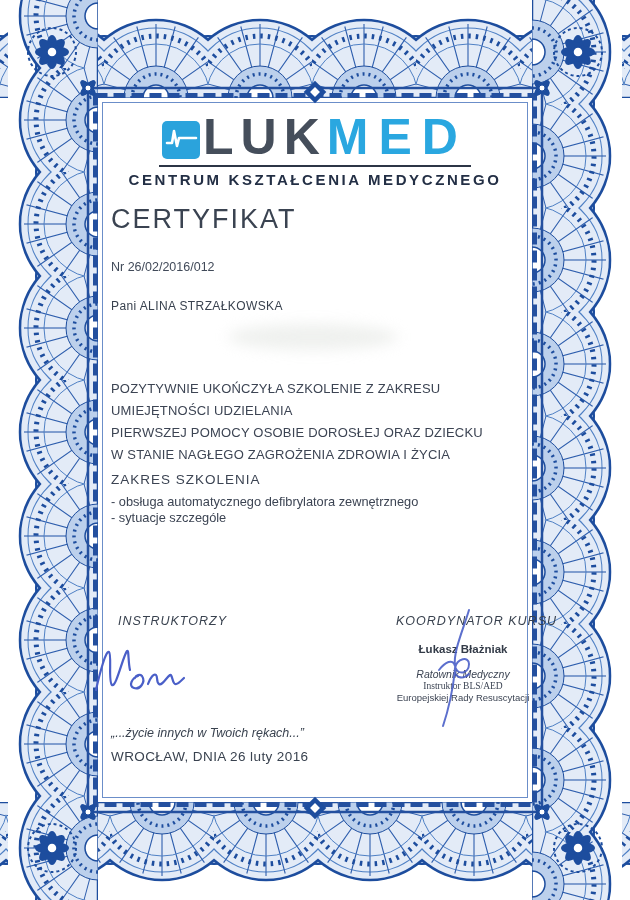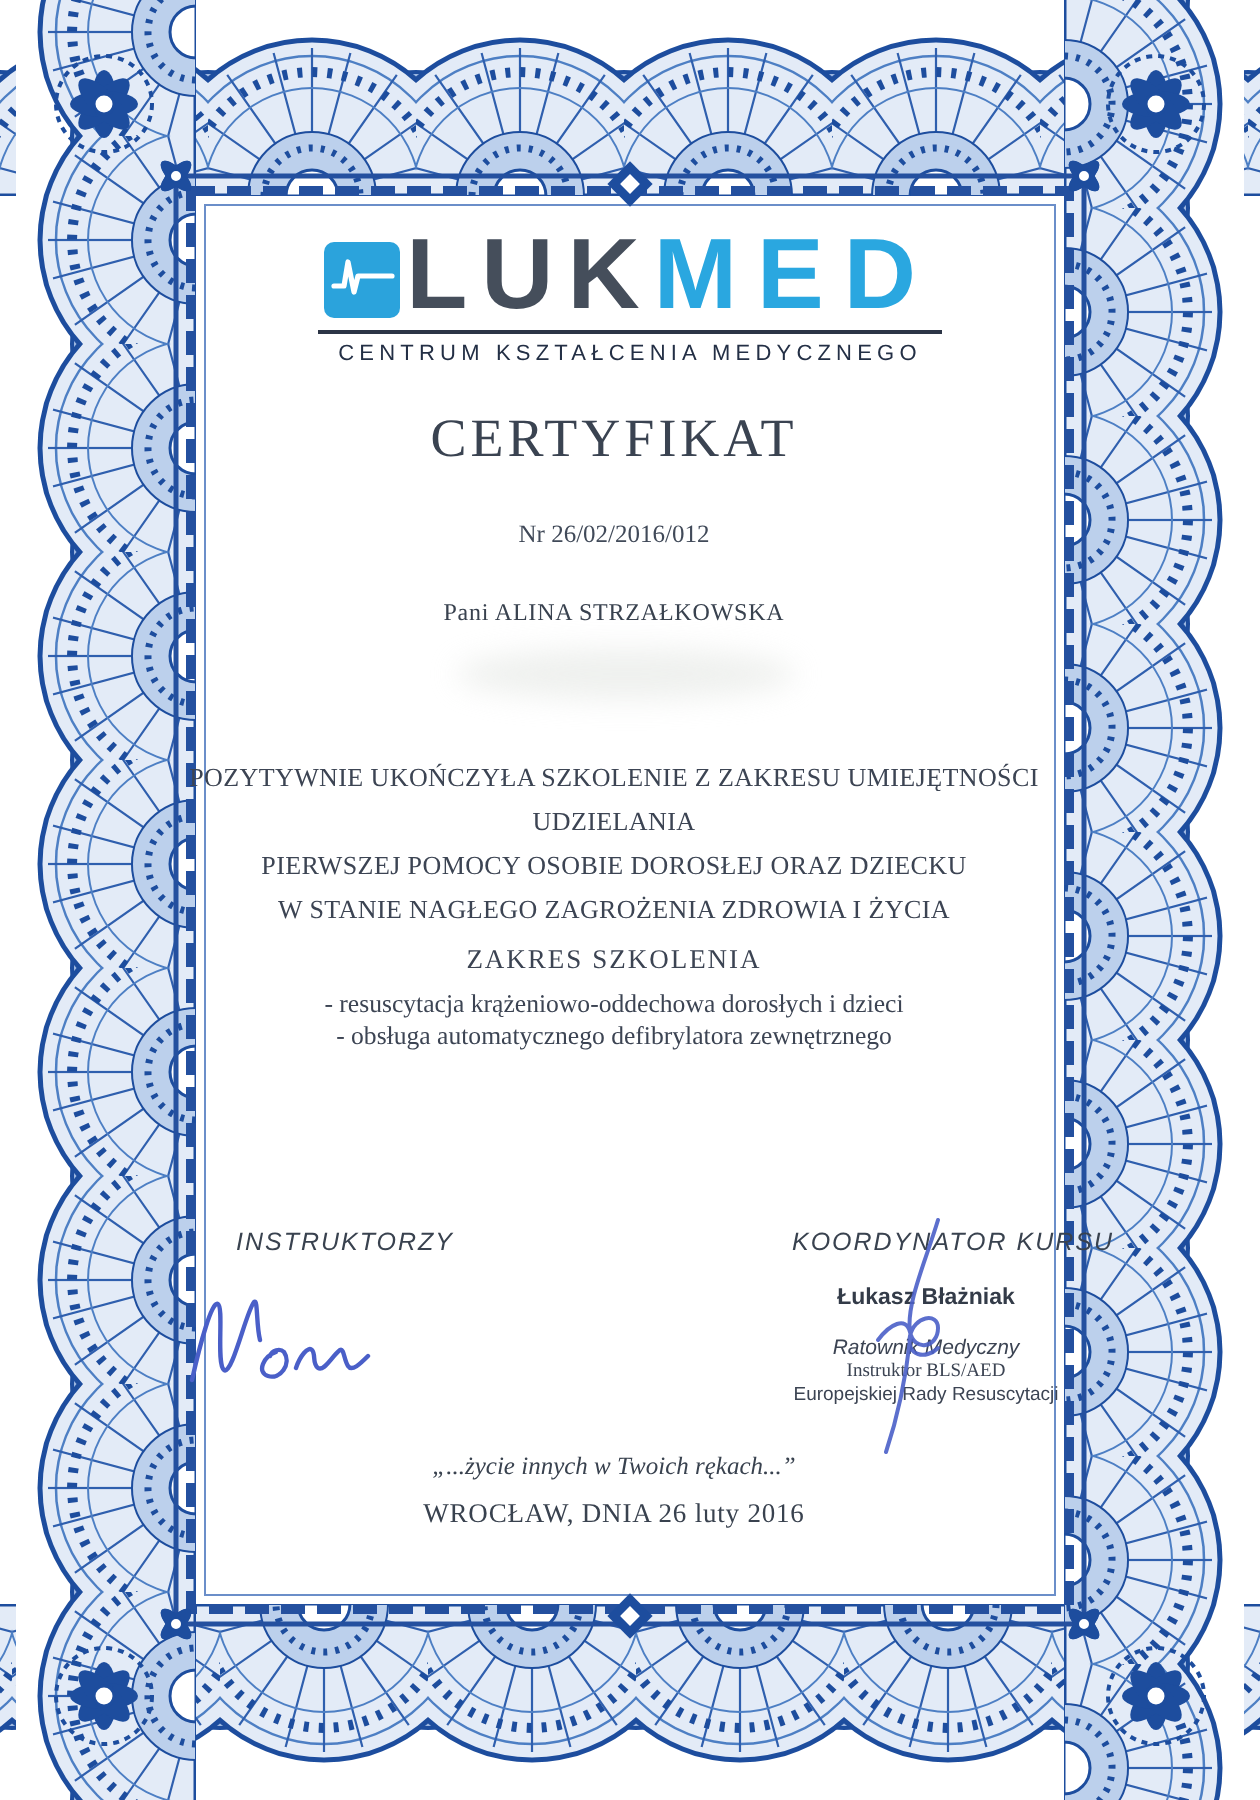--- a/index.html
+++ b/index.html
@@ -1,29 +1,29 @@
 <!DOCTYPE html>
 <html><head>
 <meta charset="utf-8">
 <style>
   html,body{margin:0;padding:0;background:#ffffff;}
   body{width:630px;height:900px;position:relative;overflow:hidden;
        font-family:"Liberation Sans", sans-serif;color:#3c4453;}
   .abs{position:absolute;}
-  .ctr{left:92px;width:430px;text-align:center;font-family:Liberation Serif, serif;}
+  .ctr{left:111px;width:430px;text-align:left;}
   
   .logo-wrap{top:112px;left:100px;width:430px;display:flex;flex-direction:column;align-items:center;}
   .logo-row{display:flex;align-items:flex-end;}
   .logo-icon{width:38px;height:38px;border-radius:5px;background:#2ba3dc;margin-right:3px;margin-bottom:3px;
              display:flex;align-items:center;justify-content:center;}
   .logo-big{font-size:50px;font-weight:bold;line-height:1;letter-spacing:7px;text-align:center;}
   .logo-luk{color:#454e5b;}
   .logo-med{color:#2aa7e0;letter-spacing:10px;}
   .logo-rule{width:312px;height:2px;background:#2c3546;margin-top:3px;}
-  .logo-tag{font-size:11px;font-weight:normal;letter-spacing:2.6px;color:#232f45;margin-top:4px;white-space:nowrap;}
+  .logo-tag{font-size:15px;font-weight:bold;letter-spacing:2.6px;color:#232f45;margin-top:4px;white-space:nowrap;}
   
   .title{top:204px;font-size:27px;letter-spacing:2px;color:#3a4351;}
   .number{top:260px;font-size:12.5px;color:#414a59;}
   .recipient{top:299px;font-size:12px;color:#39424f;letter-spacing:.4px;}
   .smudge{top:324px;left:228px;width:170px;height:26px;background:#e2e5e1;border-radius:50%;
           filter:blur(7px);opacity:.55;}
   .statement{top:378px;font-size:13px;line-height:22px;letter-spacing:.2px;}
   .scope-head{top:472px;font-size:13.5px;letter-spacing:1px;}
   .scope-list{top:494px;font-size:12.8px;line-height:16px;}
   .sig-label{top:614px;font-size:12.5px;font-style:italic;letter-spacing:1px;color:#39424f;}
@@ -140,22 +140,22 @@
 <div class="abs smudge"></div>
 
 <div class="abs ctr statement">
   <div>POZYTYWNIE UKOŃCZYŁA SZKOLENIE Z ZAKRESU UMIEJĘTNOŚCI UDZIELANIA</div>
   <div>PIERWSZEJ POMOCY OSOBIE DOROSŁEJ ORAZ DZIECKU</div>
   <div>W STANIE NAGŁEGO ZAGROŻENIA ZDROWIA I ŻYCIA</div>
 </div>
 
 <div class="abs ctr scope-head">ZAKRES SZKOLENIA</div>
 <div class="abs ctr scope-list">
-  <div>- resuscytacja krążeniowo-oddechowa dorosłych i dzieci</div>
   <div>- obsługa automatycznego defibrylatora zewnętrznego</div>
+  <div>- sytuacje szczególe</div>
 </div>
 
 <div class="abs sig-label sig-left">INSTRUKTORZY</div>
 <div class="abs sig-label sig-right">KOORDYNATOR KURSU</div>
 
 <svg class="abs" style="left:90px;top:638px;" width="120" height="62" viewBox="0 0 120 62">
   <path d="M6,52 C10,34 16,12 19,14 C22,16 18,44 22,47 C26,50 33,18 37,13 C39,11 38,24 40,32
            M48,38 C42,40 38,48 44,50 C50,52 56,44 52,38 C50,36 46,37 45,40
            M58,46 C60,40 64,35 66,37 C68,39 66,44 69,46 C72,48 76,40 80,37 C82,36 82,42 84,45 C86,48 90,44 94,40" fill="none" stroke="#4a5fc8" stroke-width="2.2" stroke-linecap="round"></path>
 </svg>

